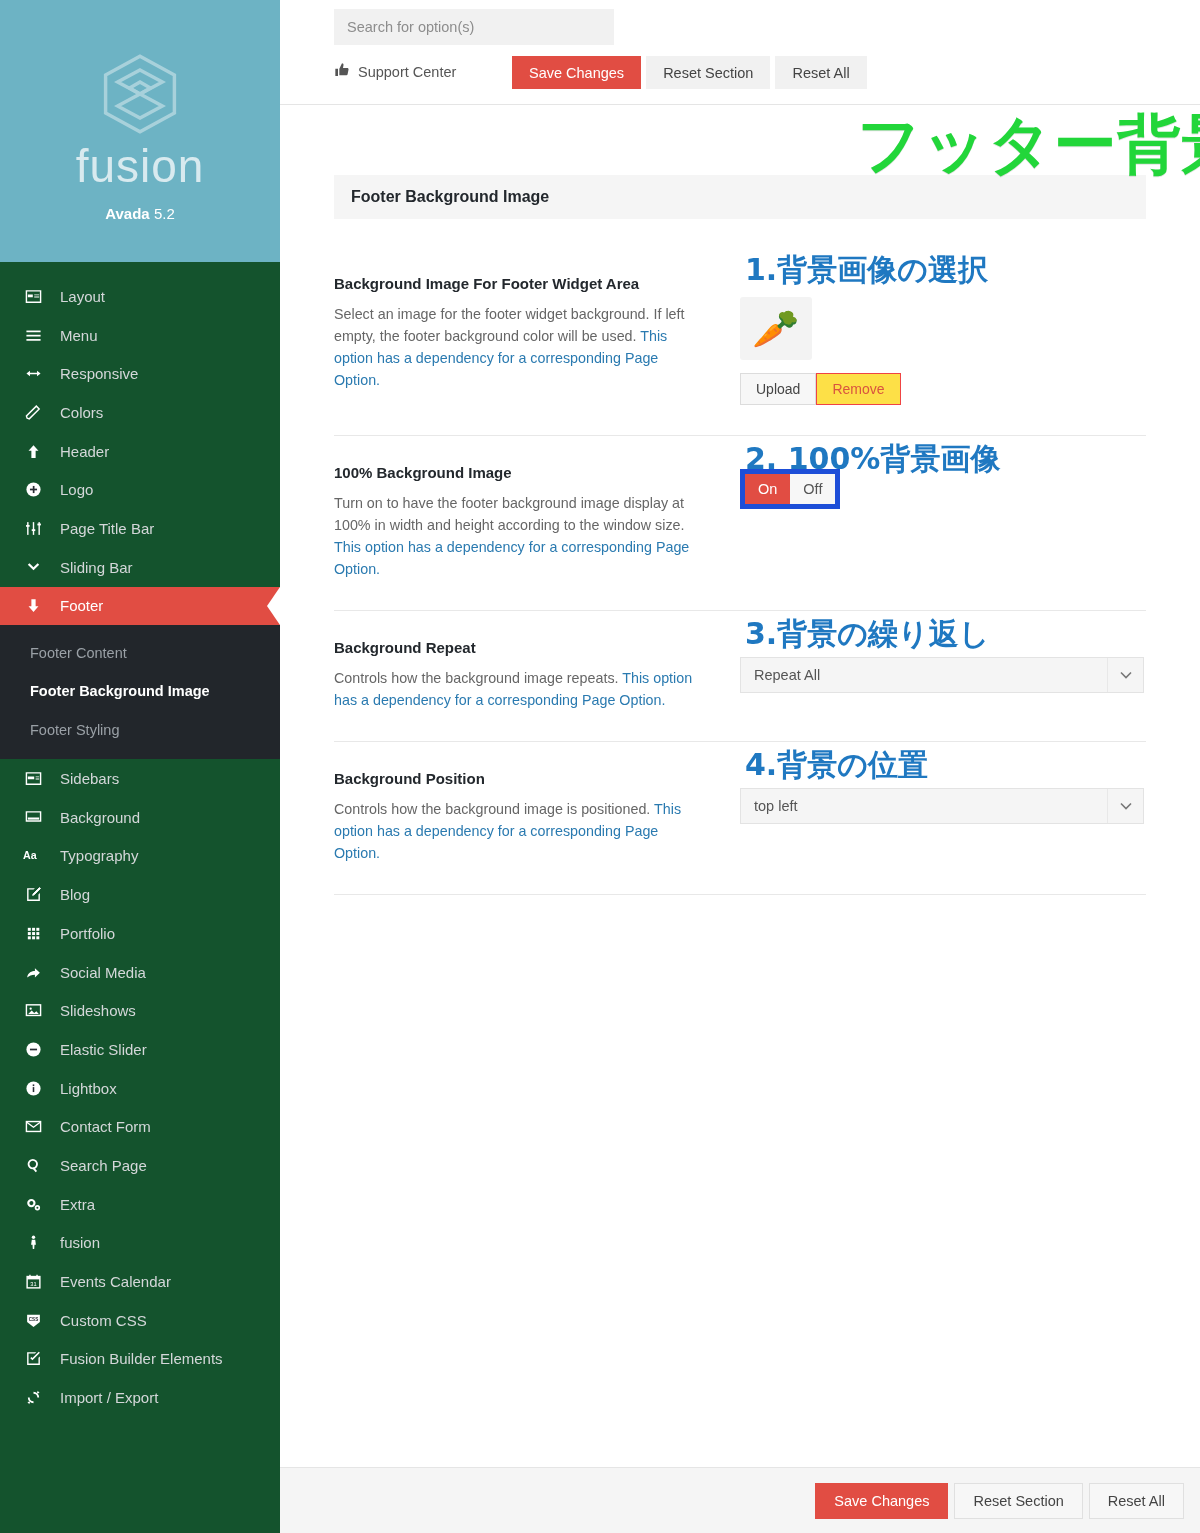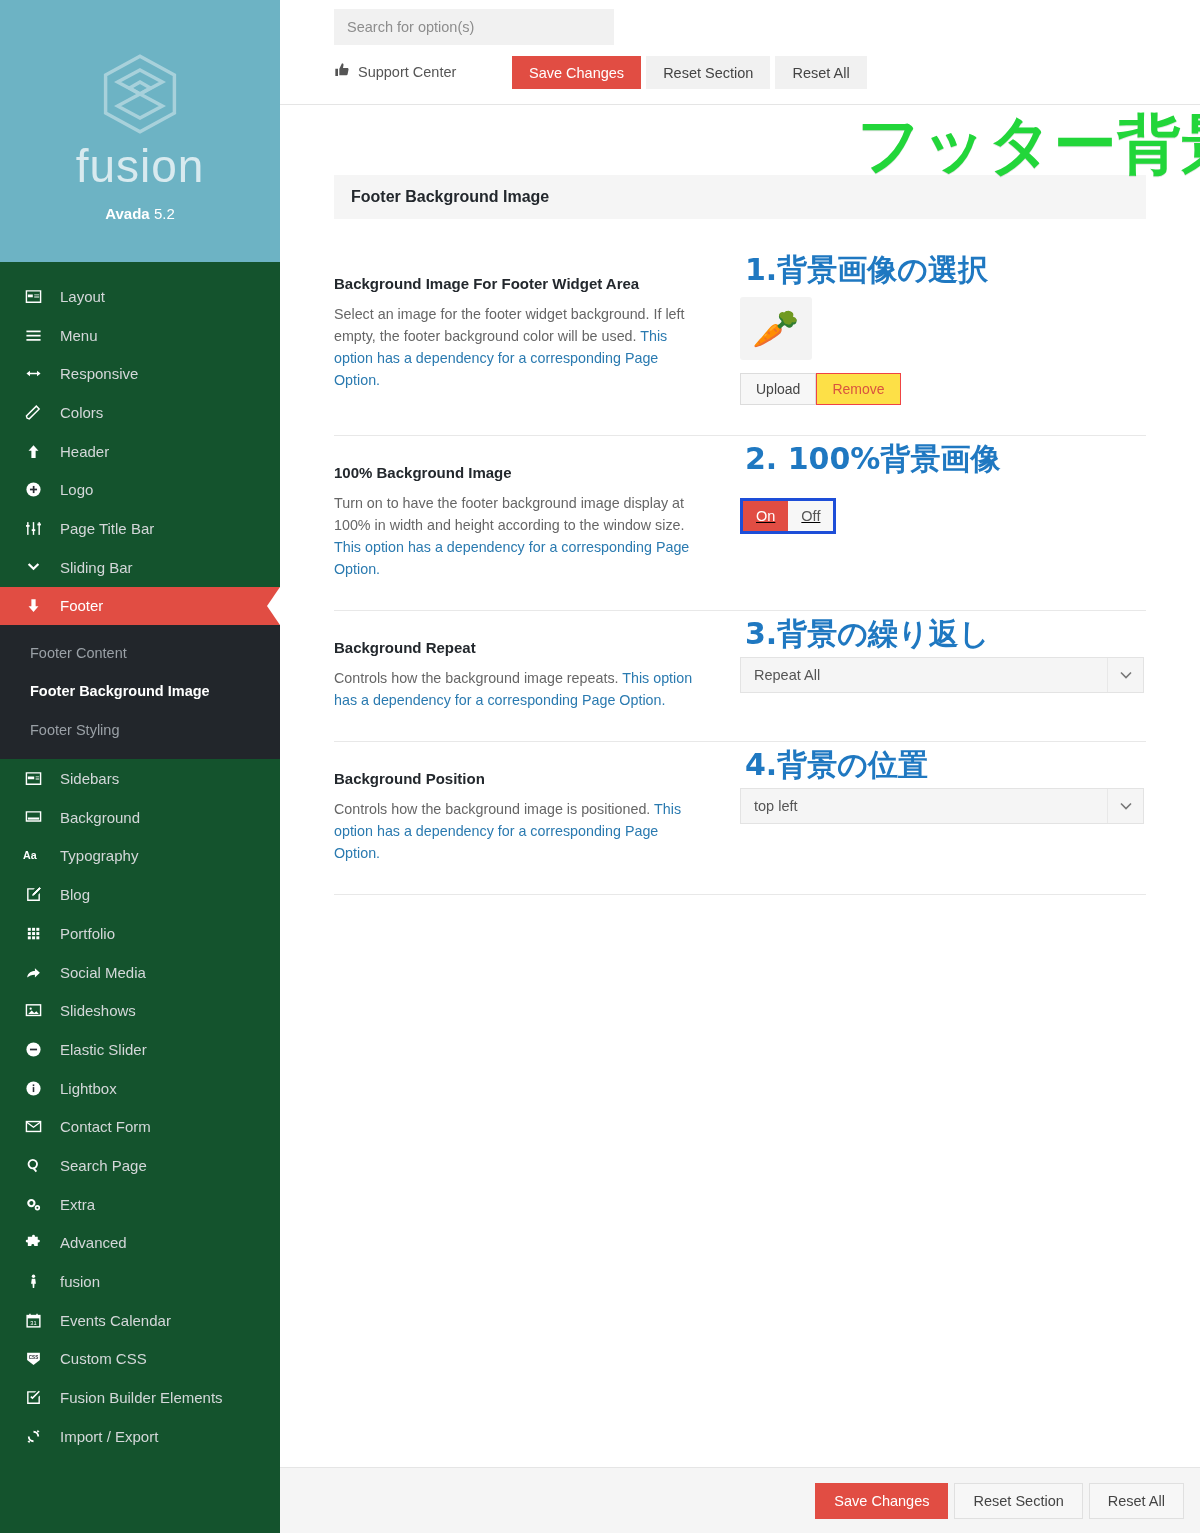--- a/index.html
+++ b/index.html
@@ -168,21 +168,21 @@
     display: inline-flex; align-items: center; cursor: pointer;
     font-family: "Liberation Sans", sans-serif;
   }
   .btn-remove {
     height: 32px; padding: 0 15px; background: #fde047;
     border: 1px solid #ef4444; font-size: 14px; color: #d9543f;
     display: inline-flex; align-items: center; cursor: pointer;
     font-family: "Liberation Sans", sans-serif;
   }
 
-  .toggle { display: inline-flex; margin-top: 34px; border: 3px solid #1d4ed8; text-decoration: underline; }
+  .toggle { display: inline-flex; margin-top: 5px; border: 5px solid #1d4ed8; }
   .toggle .seg {
     min-width: 44px; height: 30px; padding: 0 13px;
     display: inline-flex; align-items: center; justify-content: center;
     font-size: 14.5px; background: #f7f7f7; color: #555; cursor: pointer;
   }
   .toggle .seg.on { background: #e14d43; color: #fff; }
 
   .select-wrap {
     margin-top: 18px; width: 404px; height: 36px;
     background: #f5f5f5; border: 1px solid #e3e3e3;
@@ -426,28 +426,20 @@
           <span class="lbl">Search Page</span>
         </div>
         <div class="nav-item">
           <span class="ico">
             <svg width="17" height="17" viewBox="0 0 24 24" fill="#fff">
               <circle cx="9" cy="10" r="4.4" fill="none" stroke="#fff" stroke-width="3"></circle>
               <circle cx="17.5" cy="16.5" r="2.6" fill="none" stroke="#fff" stroke-width="2.4"></circle>
             </svg>
           </span>
           <span class="lbl">Extra</span>
-        </div>
-        <div class="nav-item">
-          <span class="ico">
-            <svg width="17" height="17" viewBox="0 0 24 24" fill="#fff">
-              <path d="M10 3a2 2 0 014 0v1h4v4h1a2 2 0 010 4h-1v5h-5v-1a2 2 0 00-4 0v1H4v-5H3a2 2 0 010-4h1V4h6z"></path>
-            </svg>
-          </span>
-          <span class="lbl">Advanced</span>
         </div>
         <div class="nav-item">
           <span class="ico">
             <svg width="17" height="17" viewBox="0 0 24 24" fill="#fff">
               <circle cx="12" cy="4.5" r="2.4"></circle>
               <path d="M9.6 8h4.8l1 7h-2l-.4 6h-2l-.4-6h-2z"></path>
             </svg>
           </span>
           <span class="lbl">fusion</span>
         </div>

